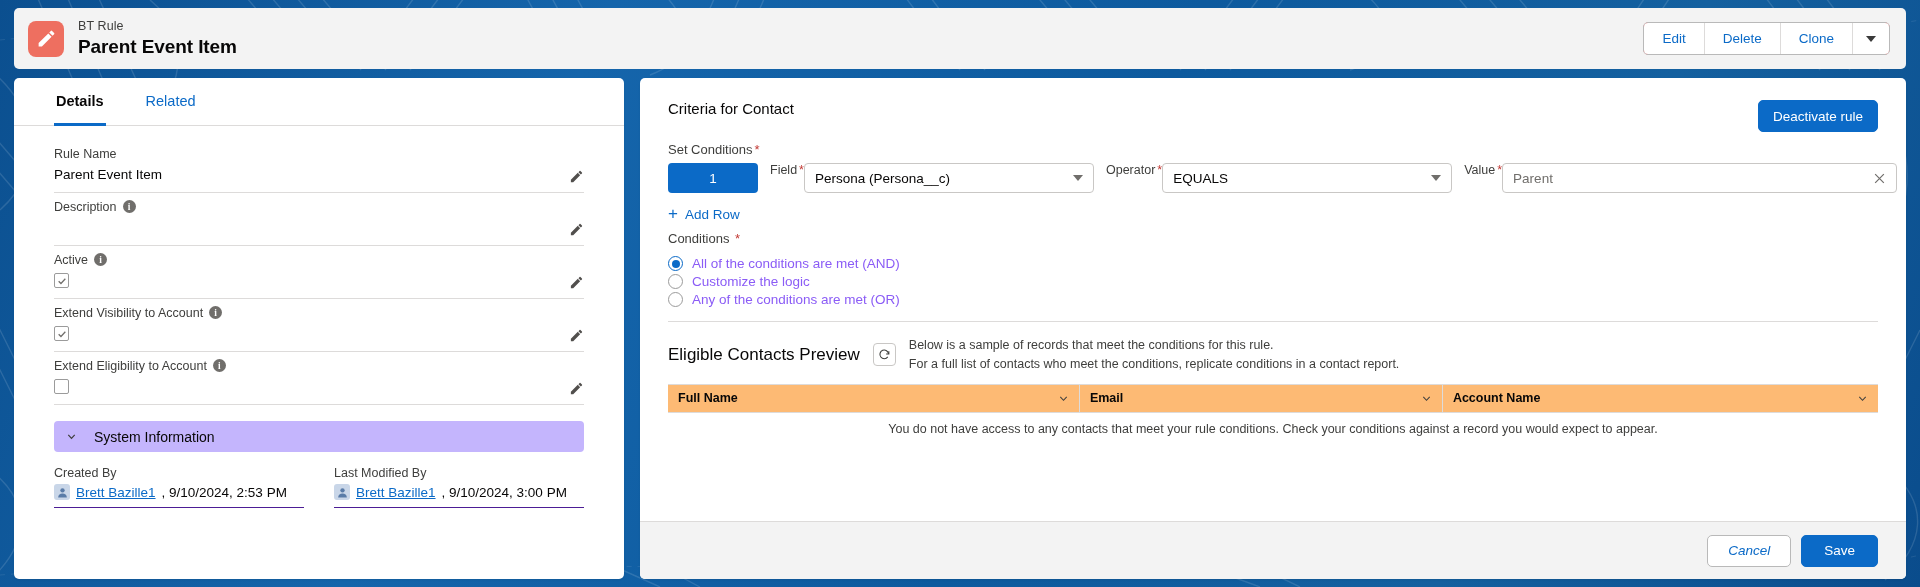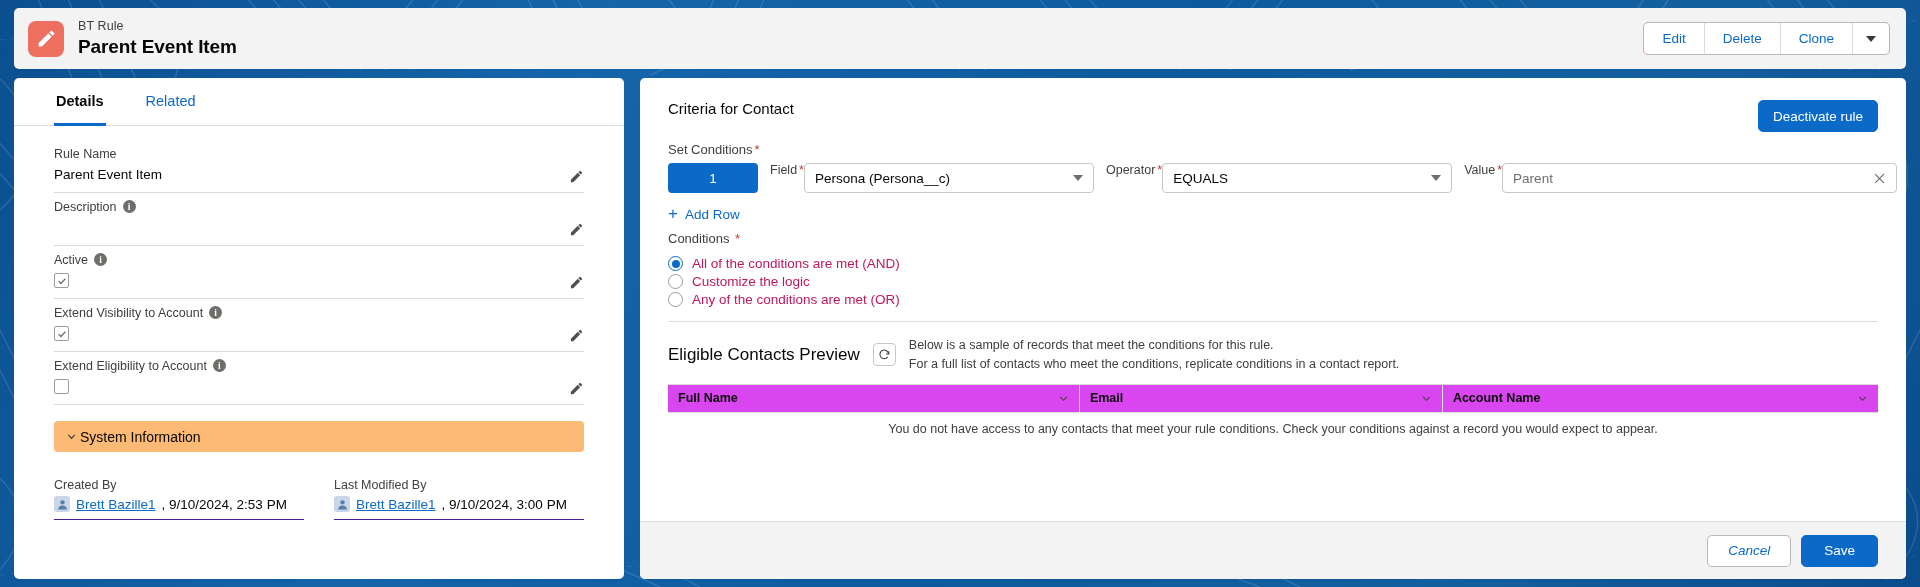--- a/index.html
+++ b/index.html
@@ -148,27 +148,27 @@
     width: 15px; height: 15px;
     border: 1px solid #9b9b9b;
     border-radius: 2px;
     background: #fff;
     display: inline-flex; align-items: center; justify-content: center;
   }
   .cbox svg { width: 10px; height: 10px; }
 
   
   .sysinfo-bar {
-    margin: 16px 40px 16px 40px;
-    background: #fdba74;
+    margin: 16px 40px 4px 40px;
+    background: #c4b5fd;
     border-radius: 4px;
     height: 31px;
     display: flex; align-items: center;
     padding: 0 12px;
-    gap: 3px;
+    gap: 17px;
     cursor: pointer;
   }
   .sysinfo-bar .chev { width: 11px; height: 11px; }
   .sysinfo-title { font-size: 14px; color: #080707; }
 
   .sysgrid {
     display: flex; gap: 30px;
     padding: 10px 40px 0 40px;
   }
   .syscol { flex: 1 1 0; border-bottom: 1px solid #4c1d95; padding-bottom: 7px; }
@@ -250,21 +250,21 @@
   .addrow {
     display: flex; align-items: center; gap: 7px;
     color: #0b6ac7; font-size: 13.5px;
     margin-top: 13px; cursor: pointer; width: fit-content;
   }
   .plus { font-size: 17px; line-height: 1; position: relative; top: -1px; }
 
   .cond-group { margin-top: 8px; }
   .radio-line {
     display: flex; align-items: center; gap: 9px;
-    font-size: 13.5px; color: #be185d;
+    font-size: 13.5px; color: #8b5cf6;
     margin-top: 3px; cursor: pointer;
   }
   .radio {
     width: 15px; height: 15px; border-radius: 50%;
     border: 1px solid #9b9b9b; background: #fff;
     display: inline-flex; align-items: center; justify-content: center;
     flex: 0 0 auto;
   }
   .radio.on { border-color: #0b6ac7; border-width: 1px; }
   .radio.on::after {
@@ -279,21 +279,21 @@
     width: 23px; height: 23px;
     border: 1px solid #c9c7c5; border-radius: 4px;
     background: #fff; cursor: pointer;
     display: flex; align-items: center; justify-content: center;
   }
   .refresh-btn svg { width: 13px; height: 13px; }
   .preview-note { font-size: 12.5px; color: #3e3e3c; line-height: 1.5; }
 
   .tbl { width: 100%; border-collapse: collapse; }
   .tbl th {
-    background: #d946ef;
+    background: #fdba74;
     border-top: 1px solid #dddbda;
     border-bottom: 1px solid #dddbda;
     border-left: 1px solid #dddbda;
     font-size: 12.5px; font-weight: bold; color: #080707;
     text-align: left;
     padding: 6px 10px;
     height: 28px;
     position: relative;
   }
   .tbl th:first-child { border-left: 0; }

